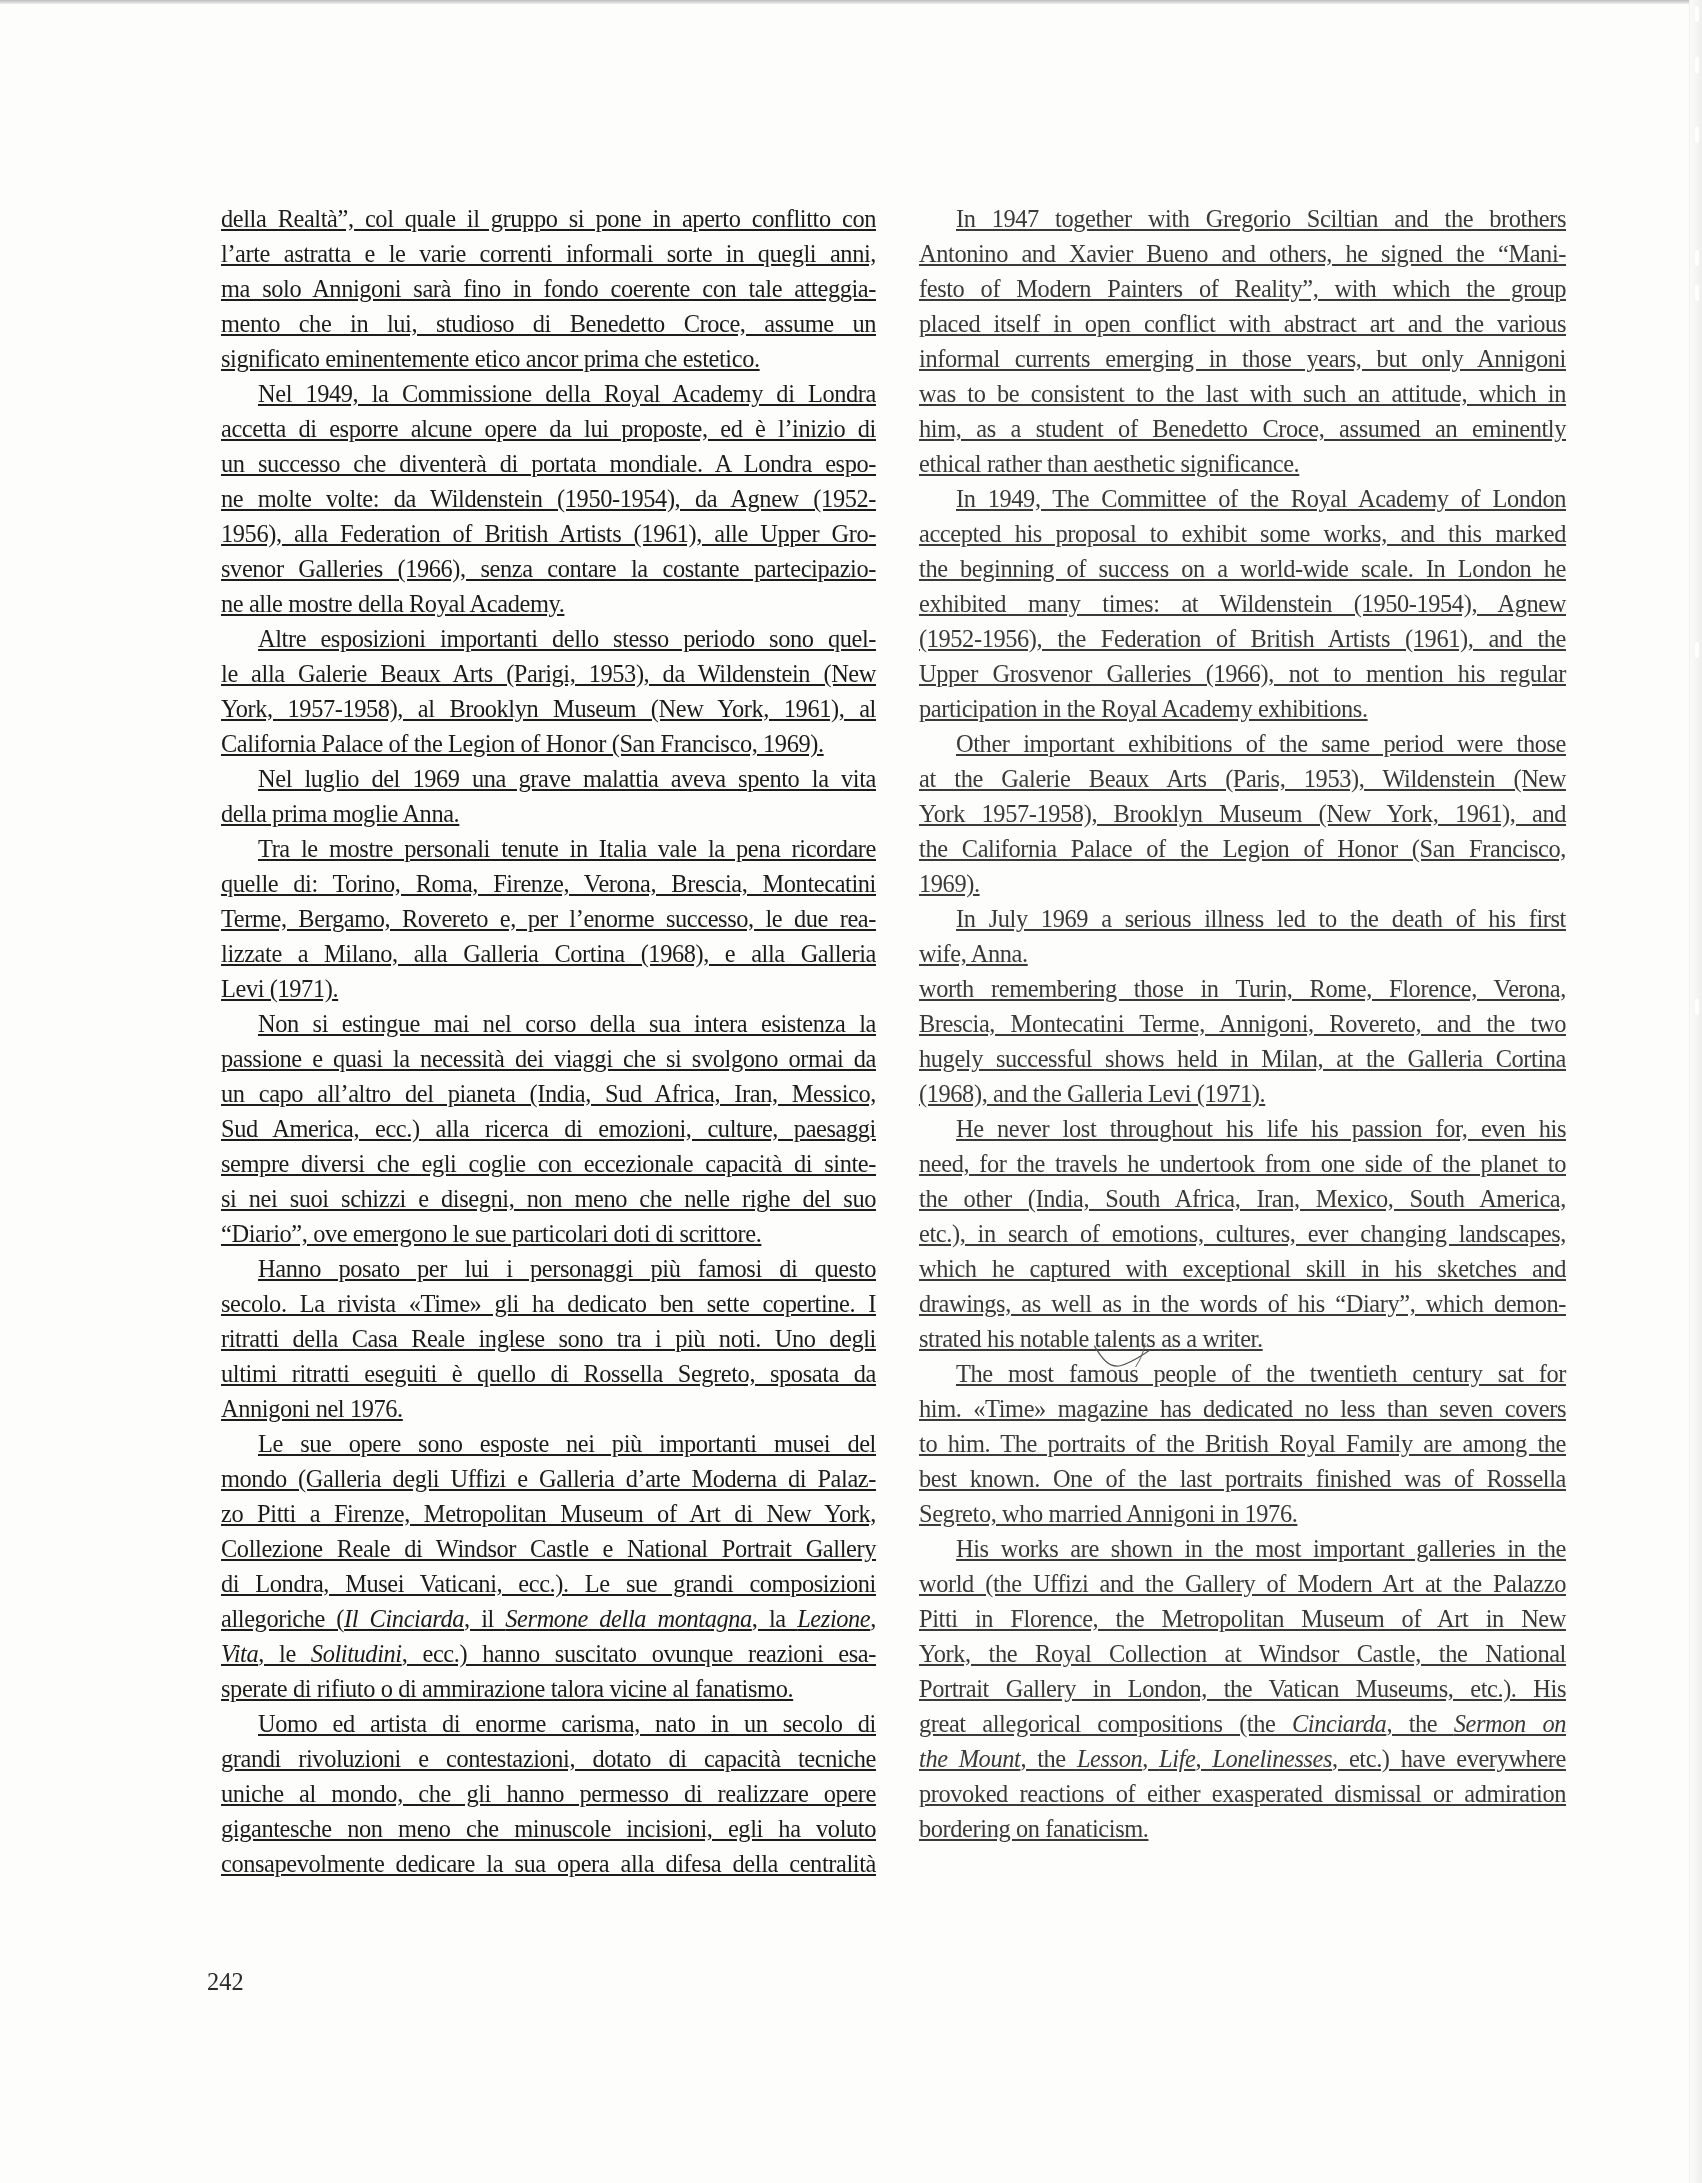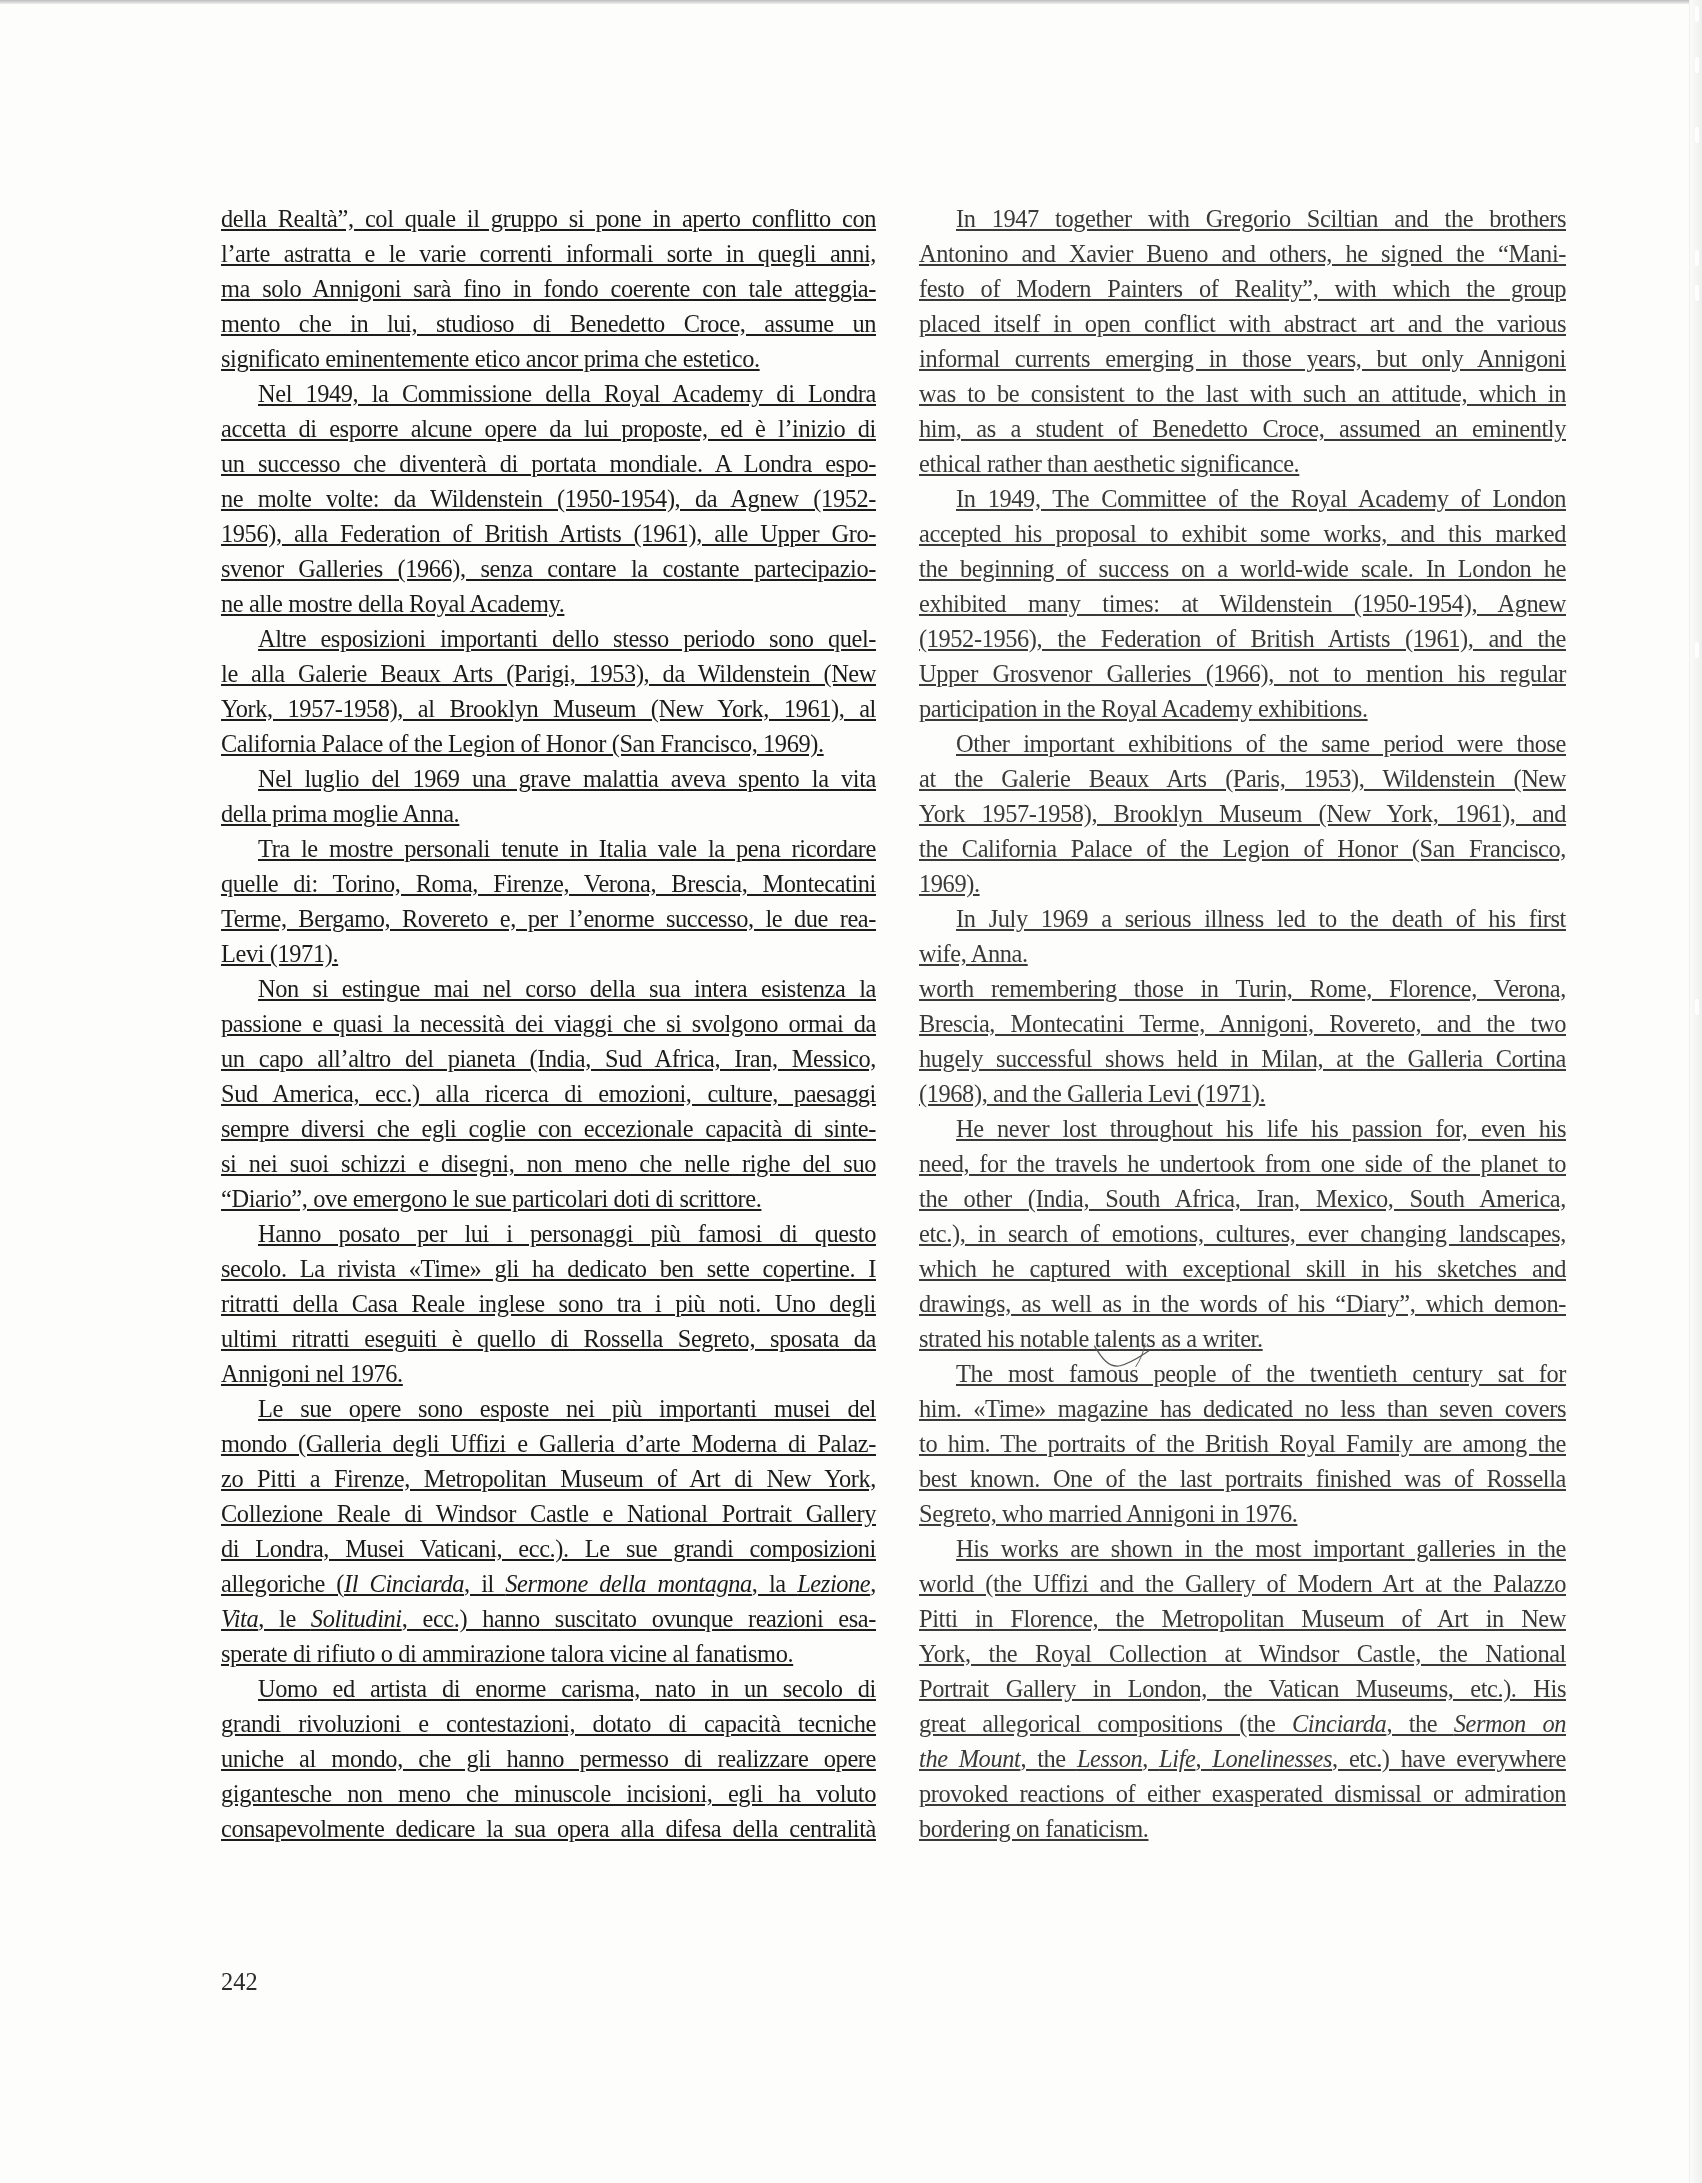--- a/index.html
+++ b/index.html
@@ -38,21 +38,21 @@
     line-height: 35px;
     font-size: 24.4px;
     white-space: nowrap;
     text-align: justify;
     text-align-last: justify;
     letter-spacing: -0.4px;
   }
   .line.indent { padding-left: 37px; }
   .line.last { text-align-last: left; }
   .page-number {
-    position: absolute; left: 221px; top: 1968px;
+    position: absolute; left: 207px; top: 1968px;
     font-size: 24.4px; color: #2a2a2a;
   }
   .pen-mark {
     position: absolute; left: 1093px; top: 1343px; width: 71px; height: 36px;
     pointer-events: none;
   }
   i { font-style: italic; }
 </style>
 </head>
 <body>
@@ -92,20 +92,21 @@
       <span class="line last">California Palace of the Legion of Honor (San Francisco, 1969).</span>
     </div>
     <div>
       <span class="line indent">Nel luglio del 1969 una grave malattia aveva spento la vita</span>
       <span class="line last">della prima moglie Anna.</span>
     </div>
     <div>
       <span class="line indent">Tra le mostre personali tenute in Italia vale la pena ricordare</span>
       <span class="line">quelle di: Torino, Roma, Firenze, Verona, Brescia, Montecatini</span>
       <span class="line">Terme, Bergamo, Rovereto e, per l’enorme successo, le due rea-</span>
+      <span class="line">lizzate a Milano, alla Galleria Cortina (1968), e alla Galleria</span>
       <span class="line last">Levi (1971).</span>
     </div>
     <div>
       <span class="line indent">Non si estingue mai nel corso della sua intera esistenza la</span>
       <span class="line">passione e quasi la necessità dei viaggi che si svolgono ormai da</span>
       <span class="line">un capo all’altro del pianeta (India, Sud Africa, Iran, Messico,</span>
       <span class="line">Sud America, ecc.) alla ricerca di emozioni, culture, paesaggi</span>
       <span class="line">sempre diversi che egli coglie con eccezionale capacità di sinte-</span>
       <span class="line">si nei suoi schizzi e disegni, non meno che nelle righe del suo</span>
       <span class="line last">“Diario”, ove emergono le sue particolari doti di scrittore.</span>

